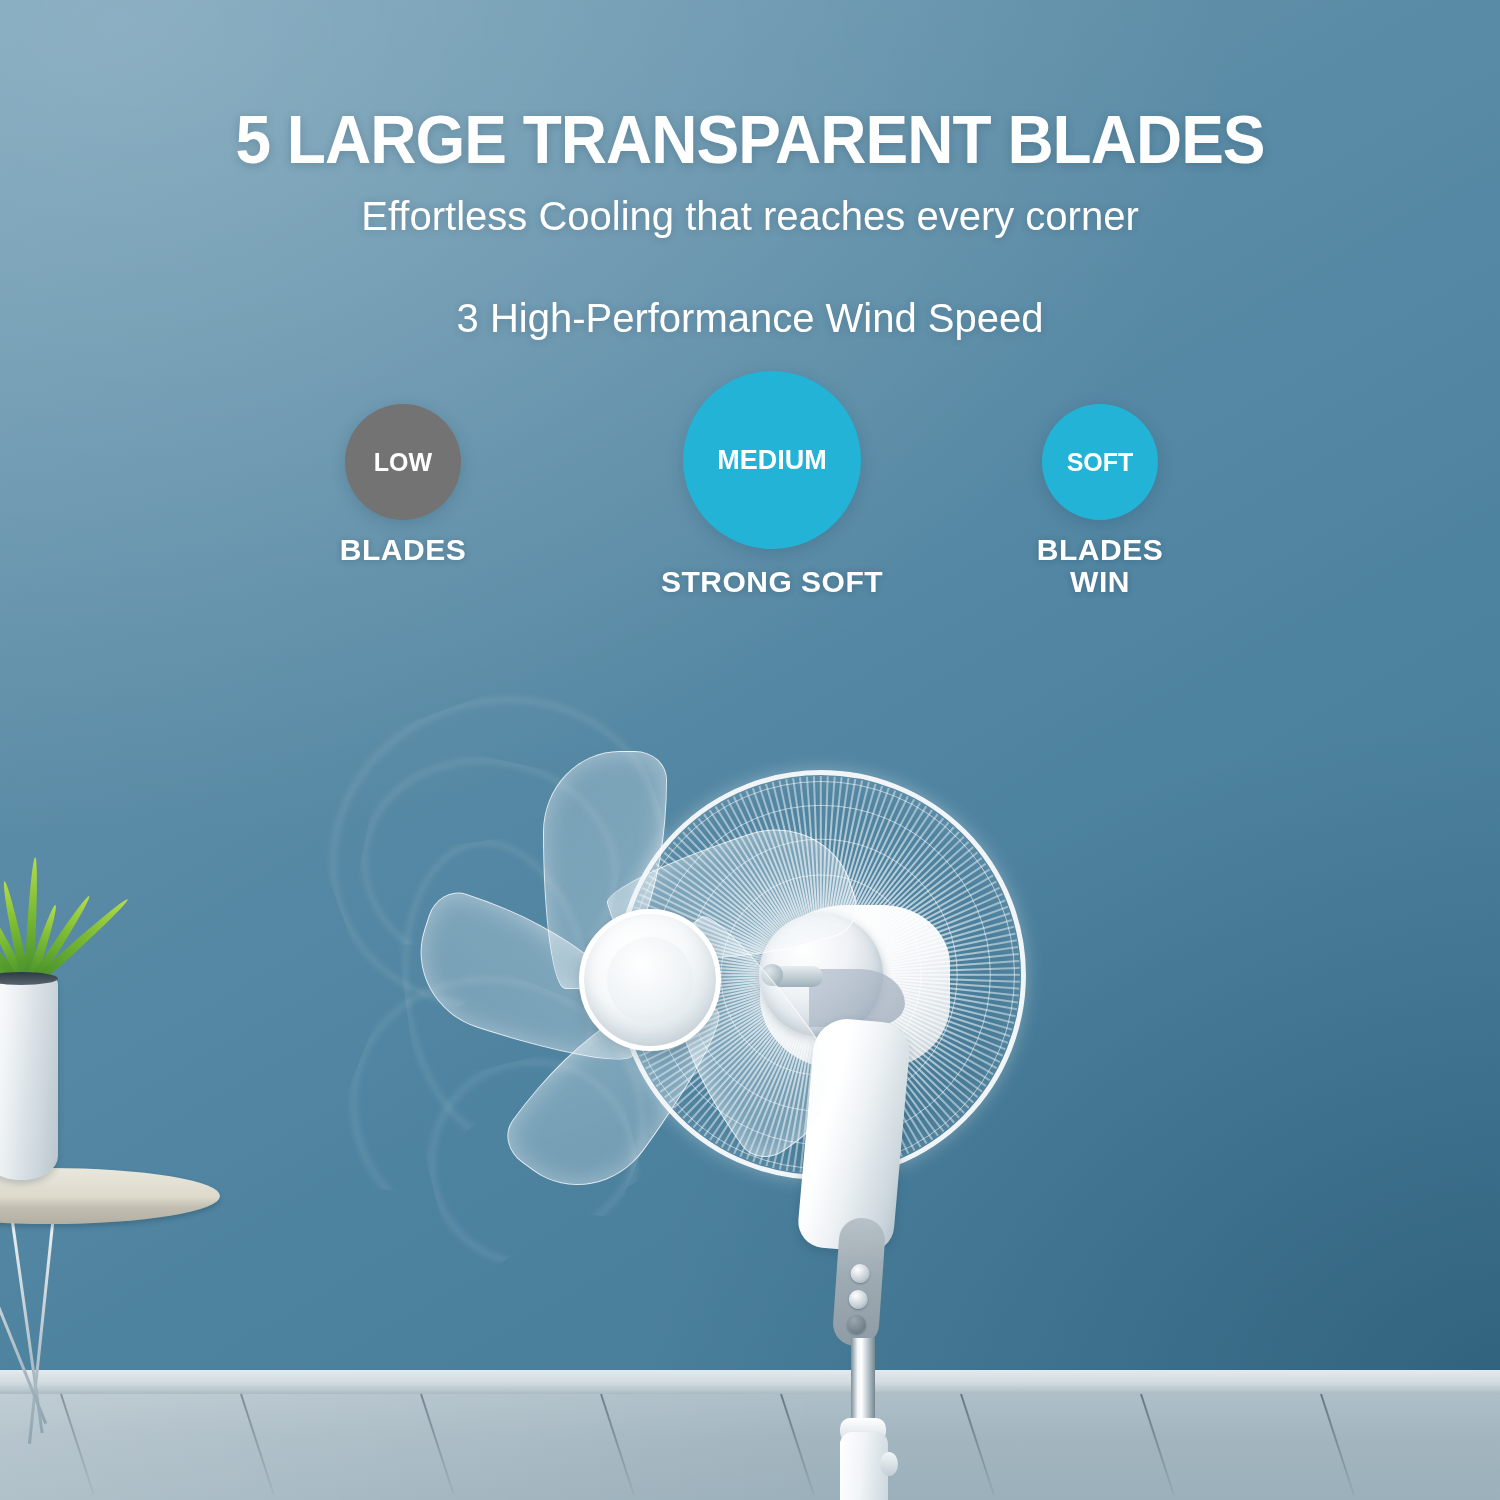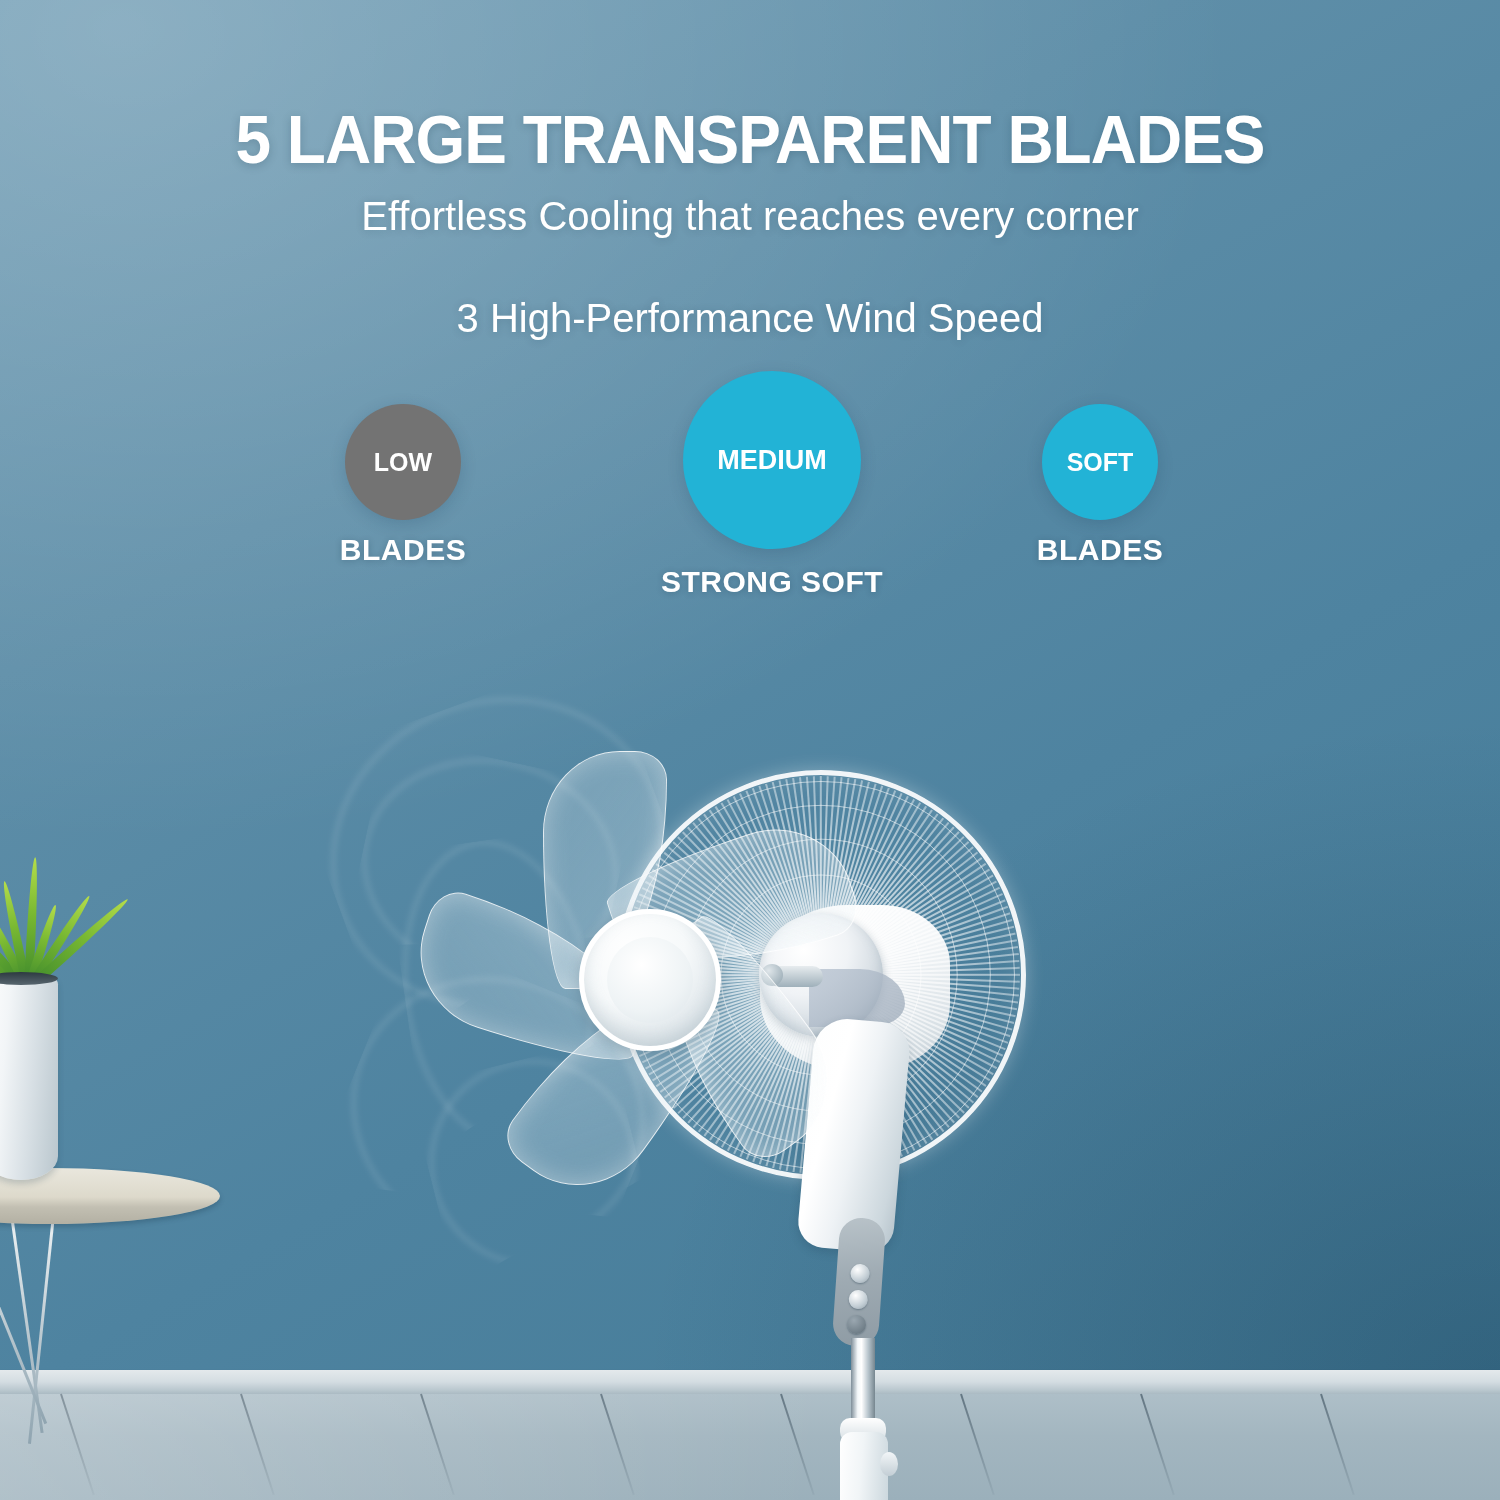--- a/index.html
+++ b/index.html
@@ -493,17 +493,18 @@
         <div class="cap" style="top: 566px;">
           <div>STRONG SOFT</div>
         </div>
       </div>
       <div class="speed" style="left: 940px; top: 0px; width: 320px;">
         <div class="bubble" style="background: rgb(34, 179, 214); width: 116px; height: 116px; left: 102px; top: 404px; font-size: 25px;">
           <span>SOFT</span>
         </div>
         <div class="cap" style="top: 534px;">
           <div>BLADES</div>
+          <div>WIN</div>
         </div>
       </div>
     </div>
 
 </div>
 
 </body></html>

